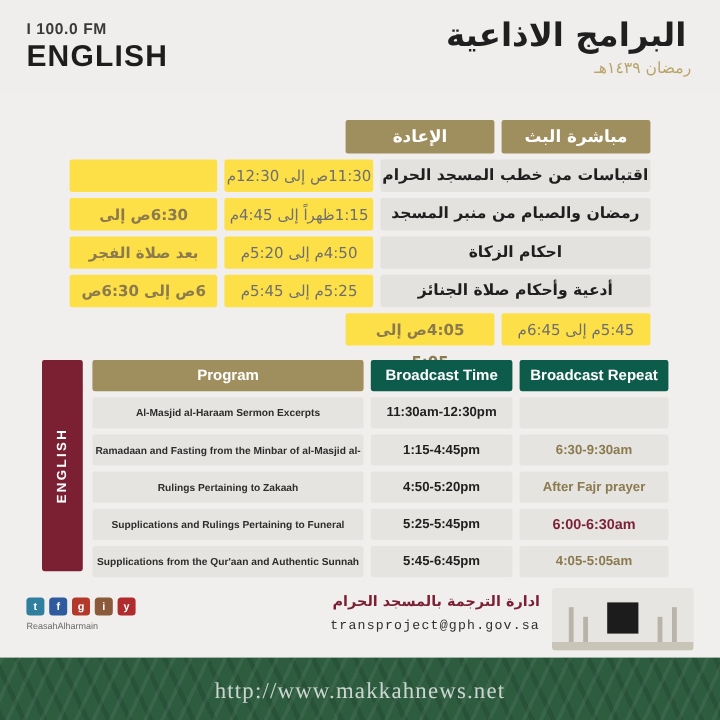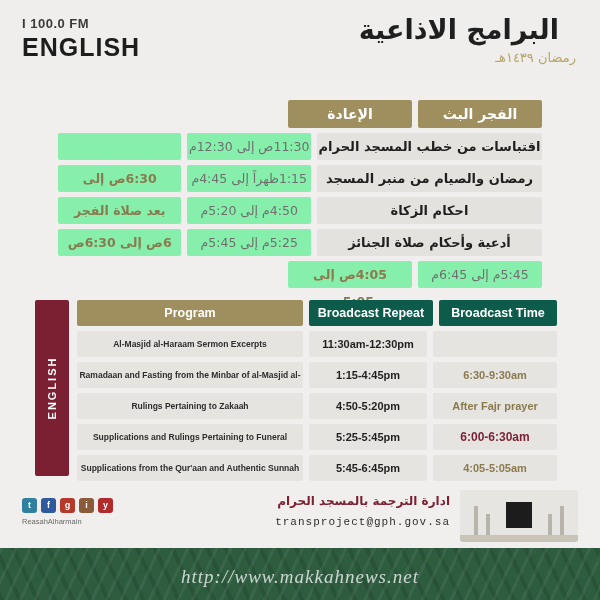--- a/index.html
+++ b/index.html
@@ -22,21 +22,21 @@
   }
   .logo .fm{
     font-size:13px;letter-spacing:.5px;font-weight:bold;color:#3a3a3a;
     font-family:"Liberation Sans",sans-serif;
   }
   .logo .en{
     font-size:25px;font-weight:bold;letter-spacing:1px;color:#1d1d1d;
     margin-top:2px;font-family:"Liberation Sans",sans-serif;
   }
   .title-ar{
-    position:absolute;right:41px;top:14px;text-align:right;
+    position:absolute;right:28px;top:14px;text-align:right;
     font-size:27px;font-weight:bold;color:#1f1f1f;direction:rtl;
   }
   .subtitle-ar{
     position:absolute;right:24px;top:50px;text-align:right;
     font-size:13px;color:#b9a46a;direction:rtl;
   }
 
   
   .ar-table{
     position:absolute;left:58px;top:100px;width:484px;
@@ -47,21 +47,21 @@
     height:28px;line-height:28px;text-align:center;color:#fff;
     font-size:14px;font-weight:bold;border-radius:2px;
   }
   .h-program{width:226px;background:#0c5b4b;}
   .h-time{width:124px;background:#a08f5e;}
   .h-repeat{width:124px;background:#a08f5e;}
 
   .ar-row{display:flex;gap:6px;margin-top:5px;}
   .ar-row .cell{
     height:27px;line-height:27px;text-align:center;font-size:12.5px;
-    background:#86efac;color:#2d2d2d;border-radius:2px;
+    background:#fde047;color:#2d2d2d;border-radius:2px;
   }
   .ar-row .c-program{width:226px;background:#e4e2df;color:#1f1f1f;font-weight:bold;font-size:13px;}
   .ar-row .c-time{width:124px;color:#6f6f6f;}
   .ar-row .c-repeat{width:124px;color:#8a7a4e;font-weight:bold;}
   .ar-row .c-repeat.empty{color:transparent;}
 
   
   .en-wrap{
     position:absolute;left:35px;top:300px;width:530px;direction:ltr;
   }
@@ -151,40 +151,39 @@
   .band:before{
     content:"";position:absolute;inset:0;
     background:
       repeating-linear-gradient(115deg,rgba(255,255,255,.06) 0 3px,transparent 3px 13px),
       repeating-linear-gradient(65deg,rgba(0,0,0,.10) 0 4px,transparent 4px 16px);
   }
   .watermark{
     position:absolute;left:0;right:0;top:-6px;text-align:center;
     font-size:19px;color:rgba(255,255,255,.75);letter-spacing:1px;
     font-family:"Liberation Serif",serif;
-    font-style:italic;
   }
 </style>
 </head>
 <body>
 
 <div class="sheet">
 
   <div class="header">
     <div class="logo">
       <div class="fm">I 100.0 FM</div>
       <div class="en">ENGLISH</div>
     </div>
     <div class="title-ar">البرامج الاذاعية</div>
     <div class="subtitle-ar">رمضان ١٤٣٩هـ</div>
   </div>
 
   <div class="ar-table">
     <div class="ar-head">
-      <div class="cell h-time">الفجر البث</div>
+      <div class="cell h-time">مباشرة البث</div>
       <div class="cell h-repeat">الإعادة</div>
     </div>
 
     <div class="ar-row">
       <div class="cell c-program">اقتباسات من خطب المسجد الحرام</div>
       <div class="cell c-time">11:30ص إلى 12:30م</div>
       <div class="cell c-repeat empty"></div>
     </div>
     <div class="ar-row">
       <div class="cell c-program">رمضان والصيام من منبر المسجد الحرام</div>
@@ -207,22 +206,22 @@
     </div>
   </div>
 
   <div class="en-wrap">
     <div class="en-side">
       <span>ENGLISH</span>
     </div>
     <div class="en-table">
       <div class="en-head">
         <div class="cell eh-program">Program</div>
+        <div class="cell eh-time">Broadcast Time</div>
         <div class="cell eh-repeat">Broadcast Repeat</div>
-        <div class="cell eh-time">Broadcast Time</div>
       </div>
 
       <div class="en-row">
         <div class="cell c-program">Al-Masjid al-Haraam Sermon Excerpts</div>
         <div class="cell c-time">11:30am-12:30pm</div>
         <div class="cell c-repeat empty"></div>
       </div>
       <div class="en-row">
         <div class="cell c-program">Ramadaan and Fasting from the Minbar of al-Masjid al-Haraam</div>
         <div class="cell c-time">1:15-4:45pm</div>

